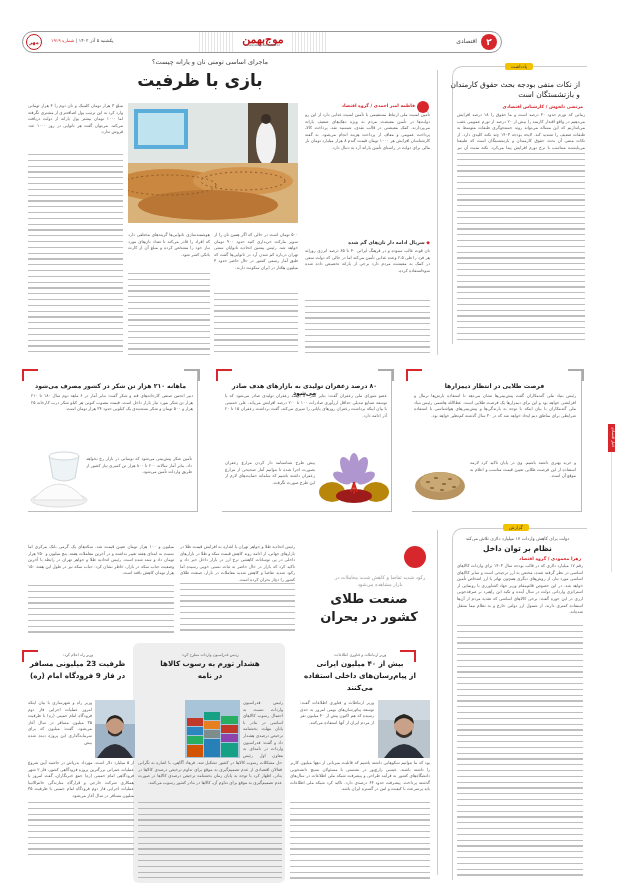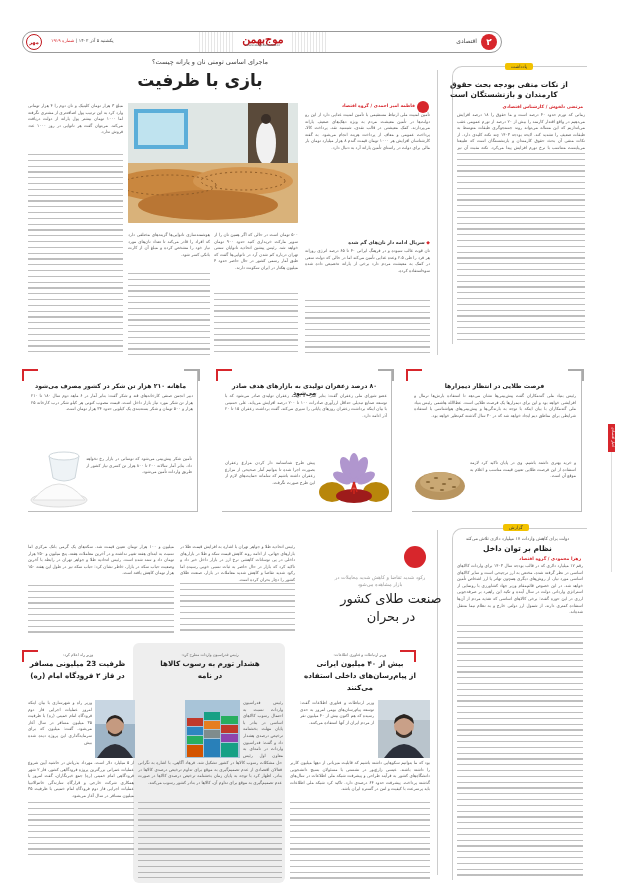--- a/index.html
+++ b/index.html
@@ -19,39 +19,39 @@
   .hdr-site { left: 0; bottom: -1px; width: 56px; font-size: 3px; color: #777; text-align: center; direction: ltr; }
   .hdr-date { left: 28px; top: 6px; font-size: 4.5px; color: #444; }
   .hdr-date .issue { color: #d7262c; }
   .hdr-badge { left: 3px; top: 2px; width: 16px; height: 16px; border-radius: 50%; border: 1.5px solid #c0161c; color: #c0161c; font-size: 5px; display: flex; align-items: center; justify-content: center; font-weight: bold; }
 
   
   .kicker { background: #f2c200; color: #333; font-size: 4.5px; padding: 1px 6px; border-radius: 2px; }
 
   
   .col-right-box { left: 452px; top: 66px; width: 135px; height: 278px; border-left: 1px solid #ccc; border-top: 1px solid #ccc; border-radius: 10px 0 0 0; }
-  .rc-title { left: 450px; top: 80px; width: 130px; font-size: 7.5px; font-weight: bold; text-align: left; line-height: 10px; color: #222; }
+  .rc-title { left: 450px; top: 80px; width: 130px; font-size: 7.5px; font-weight: normal; text-align: right; line-height: 10px; color: #222; }
   .byline { font-size: 4.5px; color: #d7262c; font-weight: bold; }
 
   
   .main-kicker { left: 130px; top: 58px; width: 160px; font-size: 6.5px; color: #444; text-align: center; }
   .main-title { left: 130px; top: 70px; width: 140px; font-size: 17px; font-weight: bold; text-align: center; color: #222; }
   .main-photo { left: 128px; top: 103px; width: 170px; height: 120px; overflow: hidden; border-radius: 1px; }
   .main-logo-circle { left: 417px; top: 101px; width: 12px; height: 12px; border-radius: 50%; background: #d7262c; }
 
   
   .box { border: 1px solid #bbb; border-top: none; border-left: none; }
   .box-corner-red { width: 16px; height: 12px; border-top: 2.5px solid #d7262c; border-left: 2.5px solid #d7262c; }
   .box-corner-gray { width: 16px; height: 12px; border-top: 2.5px solid #aaa; border-right: 2.5px solid #aaa; }
   .box-title { font-size: 6.2px; font-weight: bold; text-align: center; color: #222; }
 
   .side-tab { left: 608px; top: 424px; width: 7px; height: 28px; background: #d7262c; }
 
   
-  .gold-title { left: 336px; top: 590px; width: 110px; font-size: 13px; font-weight: normal; text-align: center; line-height: 18px; color: #222; }
+  .gold-title { left: 314px; top: 590px; width: 110px; font-size: 13px; font-weight: bold; text-align: center; line-height: 18px; color: #222; }
   .gold-kicker { left: 330px; top: 574px; width: 100px; font-size: 5px; color: #999; text-align: center; line-height: 7px; }
   .gold-logo { left: 404px; top: 546px; width: 22px; height: 22px; border-radius: 50%; background: #d7262c; }
 
   .bottom-gray { left: 133px; top: 643px; width: 152px; height: 240px; background: #eeeeee; border-radius: 6px; }
   .small-kicker { font-size: 3.8px; color: #666; text-align: center; }
   .bottom-title { font-size: 7.2px; font-weight: bold; text-align: center; color: #222; line-height: 12px; }
 </style>
 </head>
 <body>
 
@@ -244,21 +244,21 @@
     </g>
   </svg>
 </div>
 <div class="abs txt" style="left:243px; top:700px; width:40px; height:58px;">رئیس فدراسیون واردات نسبت به احتمال رسوب کالاهای اساسی در بنادر با پایان مهلت بخشنامه ترخیص درصدی هشدار داد و گفت: فدراسیون واردات در نامه‌ای به معاون اول رئیس جمهور خواستار تمدید این بخشنامه شد.</div>
 <div class="abs txt" style="left:138px; top:760px; width:144px; height:40px;">حل مشکلات رسوب کالاها در کشور تشکیل شد. فرهاد آگاهی، با اشاره به نگرانی فعالان اقتصادی از عدم تصمیم‌گیری به موقع برای تداوم ترخیص درصدی کالاها در بنادر، اظهار کرد با توجه به پایان زمان بخشنامه ترخیص درصدی کالاها در صورت عدم تصمیم‌گیری به موقع برای تداوم آن، کالاها در بنادر کشور رسوب می‌کنند.</div>
 <div class="abs lines" style="left:138px; top:802px; width:144px; height:76px;"></div>
 
 <div class="abs box-corner-red" style="left:22px; top:650px;"></div>
 <div class="abs small-kicker" style="left:28px; top:652px; width:100px;">وزیر راه اعلام کرد:</div>
 <div class="abs bottom-title" style="left:20px; top:658px; width:115px;">ظرفیت 23 میلیونی مسافر</div>
-<div class="abs bottom-title" style="left:20px; top:670px; width:115px;">در فاز ۲ فرودگاه امام (ره)</div>
+<div class="abs bottom-title" style="left:20px; top:670px; width:115px;">در فاز 9 فرودگاه امام (ره)</div>
 <div class="abs" style="left:95px; top:700px; width:40px; height:58px;">
   <svg width="40" height="58" viewBox="0 0 40 58">
     <rect width="40" height="58" fill="#9fb5c7"></rect>
     <rect y="0" width="40" height="24" fill="#c8d6e2"></rect>
     <path d="M2 58 Q20 30 38 58 Z" fill="#2c2f38"></path>
     <circle cx="20" cy="26" r="9" fill="#c59a80"></circle>
     <path d="M11 24 Q20 12 29 24 Q28 16 20 15 Q12 16 11 24 Z" fill="#2a2420"></path>
     <path d="M13 30 Q20 38 27 30 L27 33 Q20 40 13 33 Z" fill="#3a302a"></path>
   </svg>
 </div>

